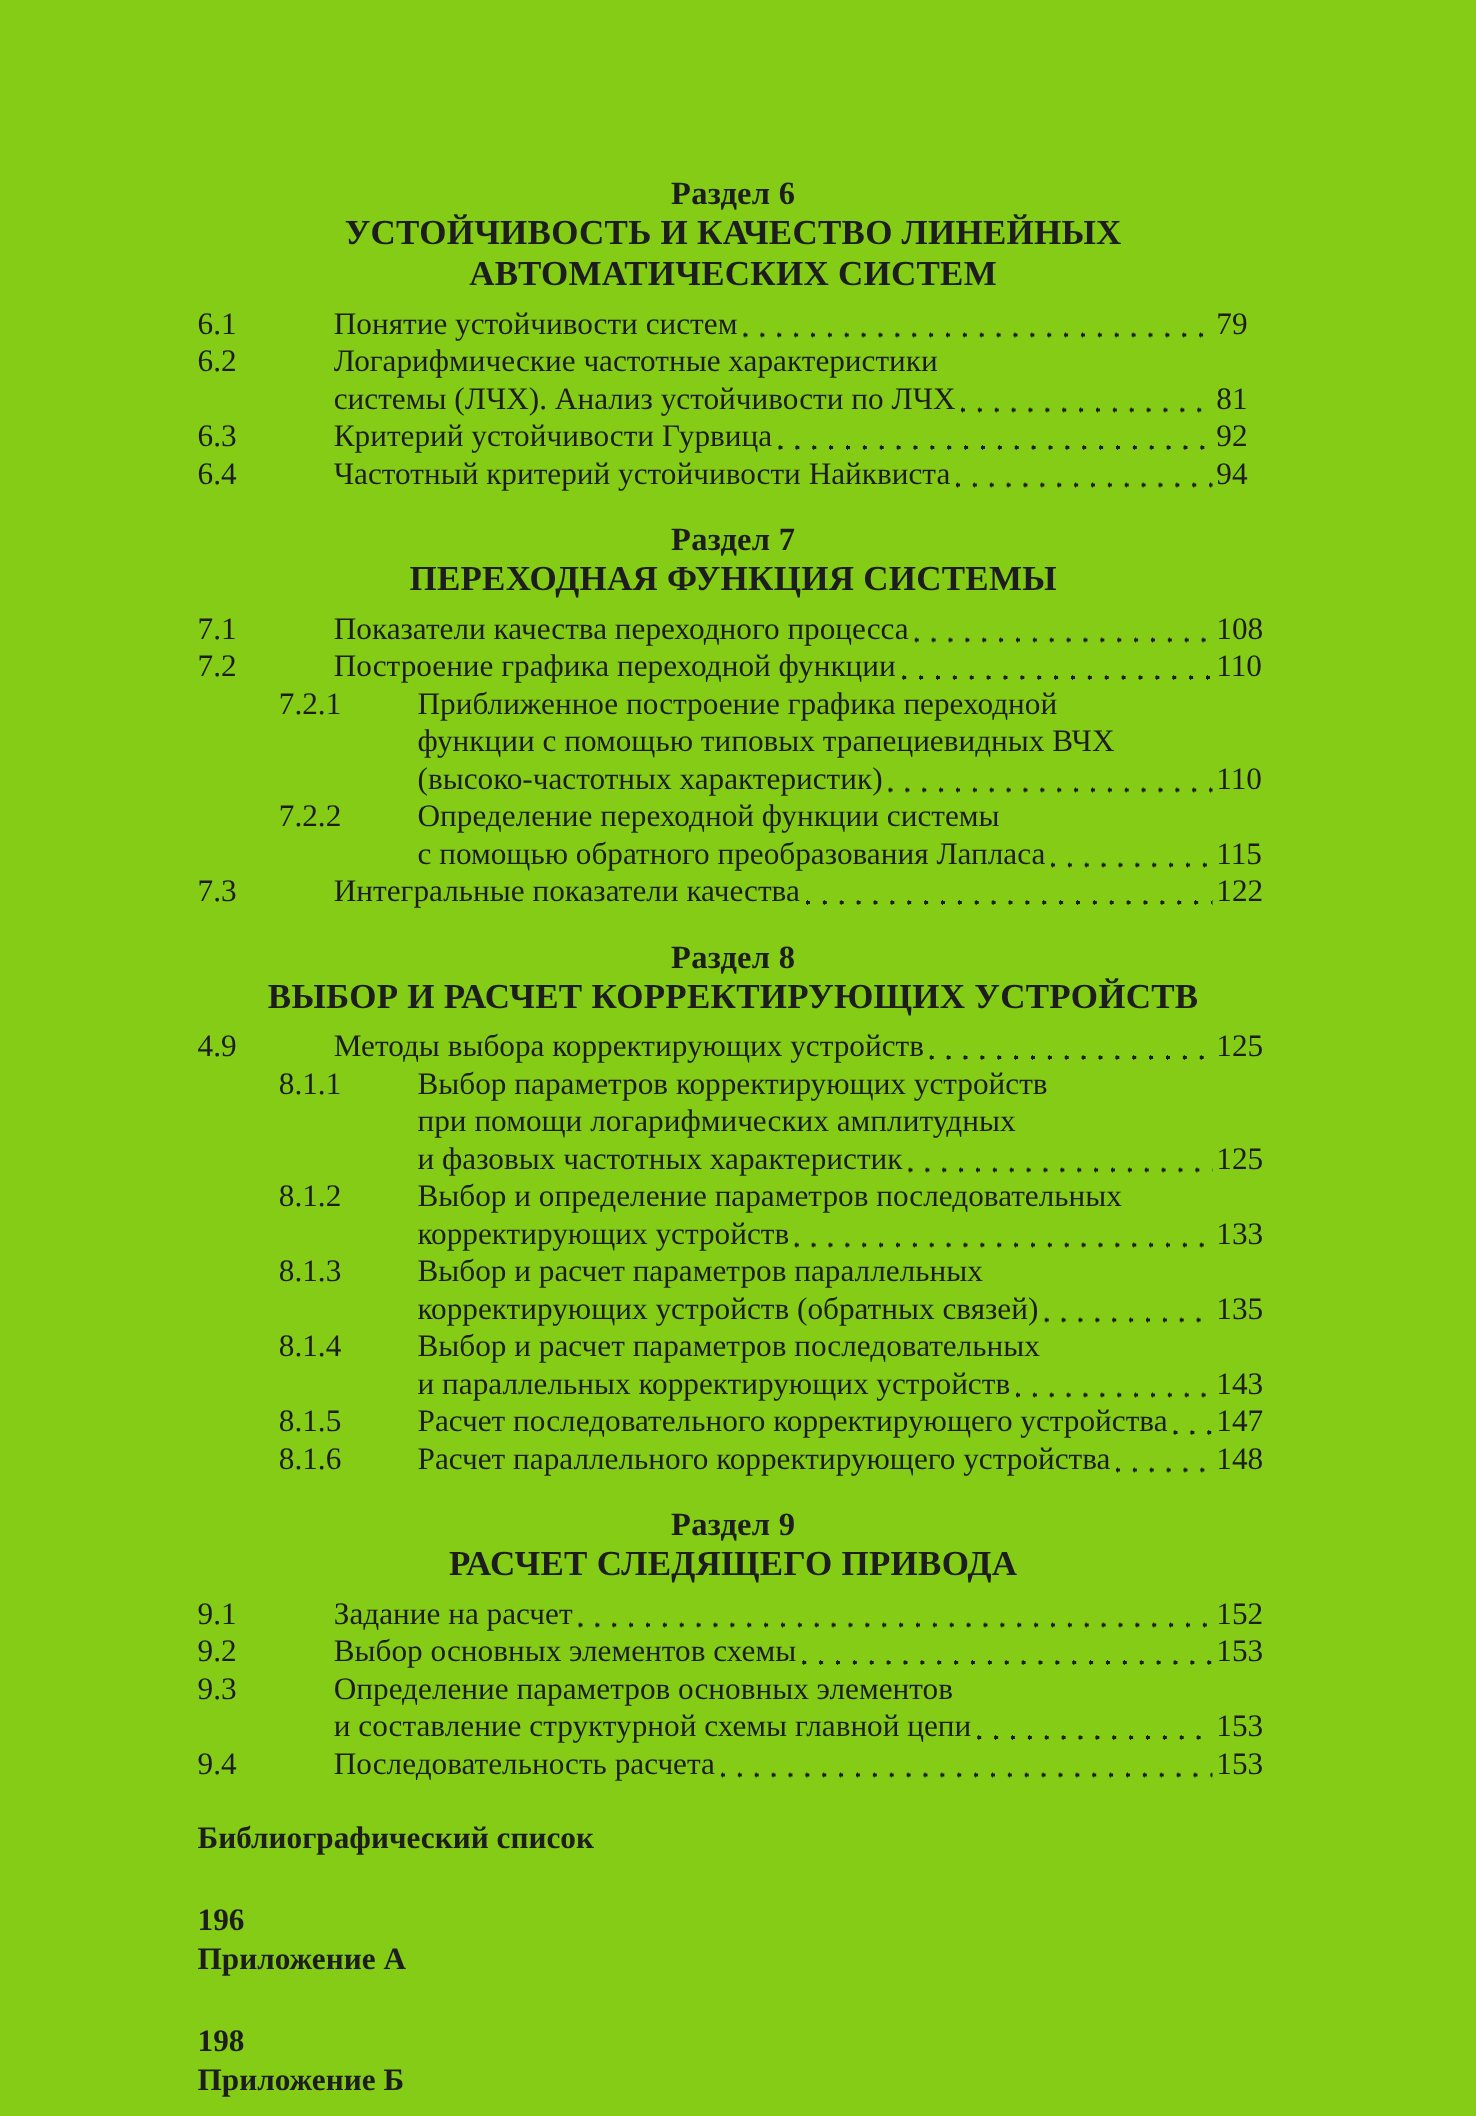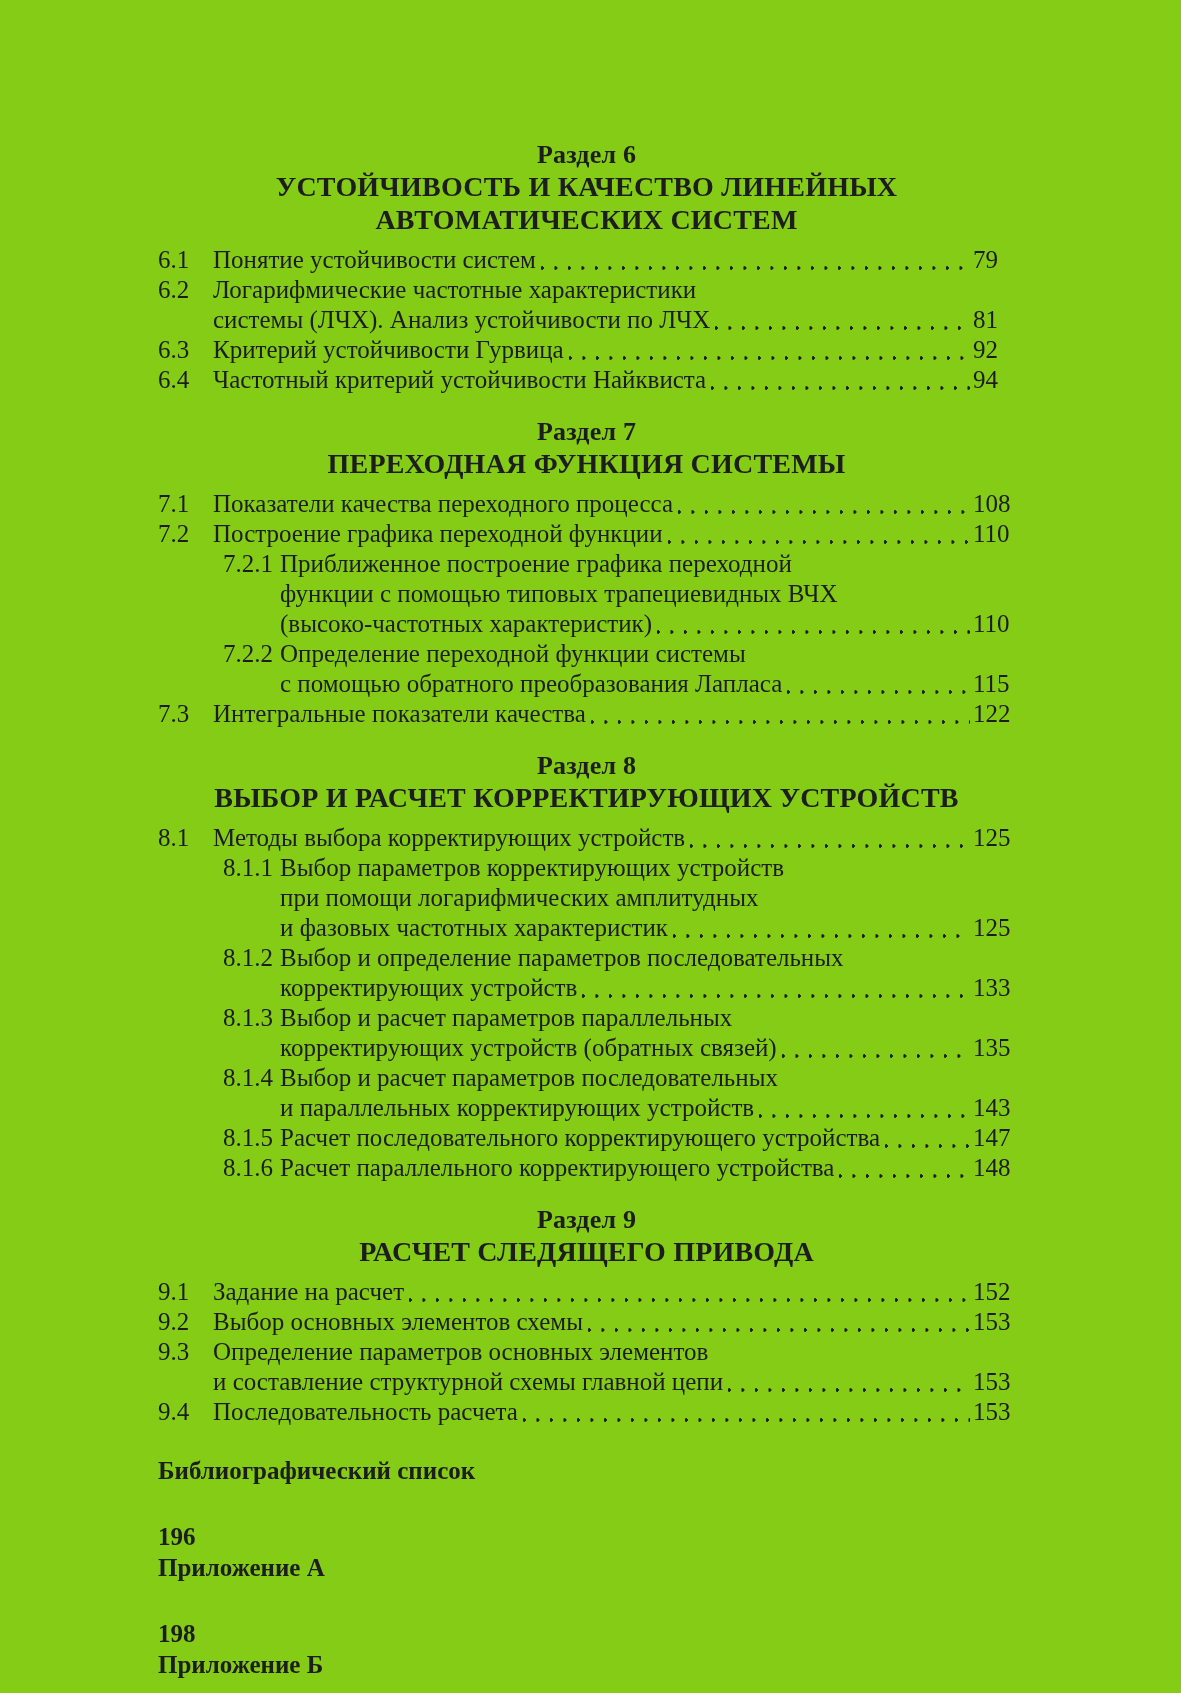--- a/index.html
+++ b/index.html
@@ -31,38 +31,38 @@
   .section-title {
     text-align: center;
     font-weight: bold;
     font-size: 28px;
     line-height: 33px;
     letter-spacing: 0.2px;
     margin-bottom: 9px;
   }
   .section-items { }
 
-  .toc-item { display: flex; }
+  .toc-item { display: flex; gap: 22px; }
   .item-num {
     flex: 0 0 55px;
     font-size: 25px;
     line-height: 30px;
     white-space: nowrap;
   }
   .toc-item.lvl2 .item-num {
     margin-left: 65px;
     flex: 0 0 57px;
   }
   .item-lines { flex: 1 1 auto; min-width: 0; }
   .item-line {
     display: flex;
     font-size: 25px;
     line-height: 30px;
   }
-  .line-text { white-space: nowrap; }
+  .line-text { white-space: nowrap; margin-left: 32px; }
   .leader {
     flex: 1 1 auto;
     margin: 0 3px 0 4px;
     background-image: radial-gradient(circle 1.7px at 2.2px 50%, #1d1d1d 98%, rgba(0,0,0,0) 100%);
     background-size: 13.5px 4px;
     background-repeat: repeat-x;
     background-position: left bottom 5px;
   }
   .page-num {
     white-space: nowrap;
@@ -216,21 +216,21 @@
 </div>
   </section>
 
   <section class="toc-section">
     <div class="section-label">Раздел 8</div>
     <div class="section-title">
           <div>ВЫБОР И РАСЧЕТ КОРРЕКТИРУЮЩИХ УСТРОЙСТВ</div>
         </div>
     <div class="section-items">
   <div class="toc-item lvl1">
-    <span class="item-num">8.1</span>
+    <span class="item-num">4.9</span>
     <div class="item-lines">
               <div class="item-line">
                 <span class="line-text">Методы выбора корректирующих устройств</span>
                 <span class="leader"></span>
                 <span class="page-num">125</span>
               </div>
             </div>
   </div>
 
   <div class="toc-item lvl2">

